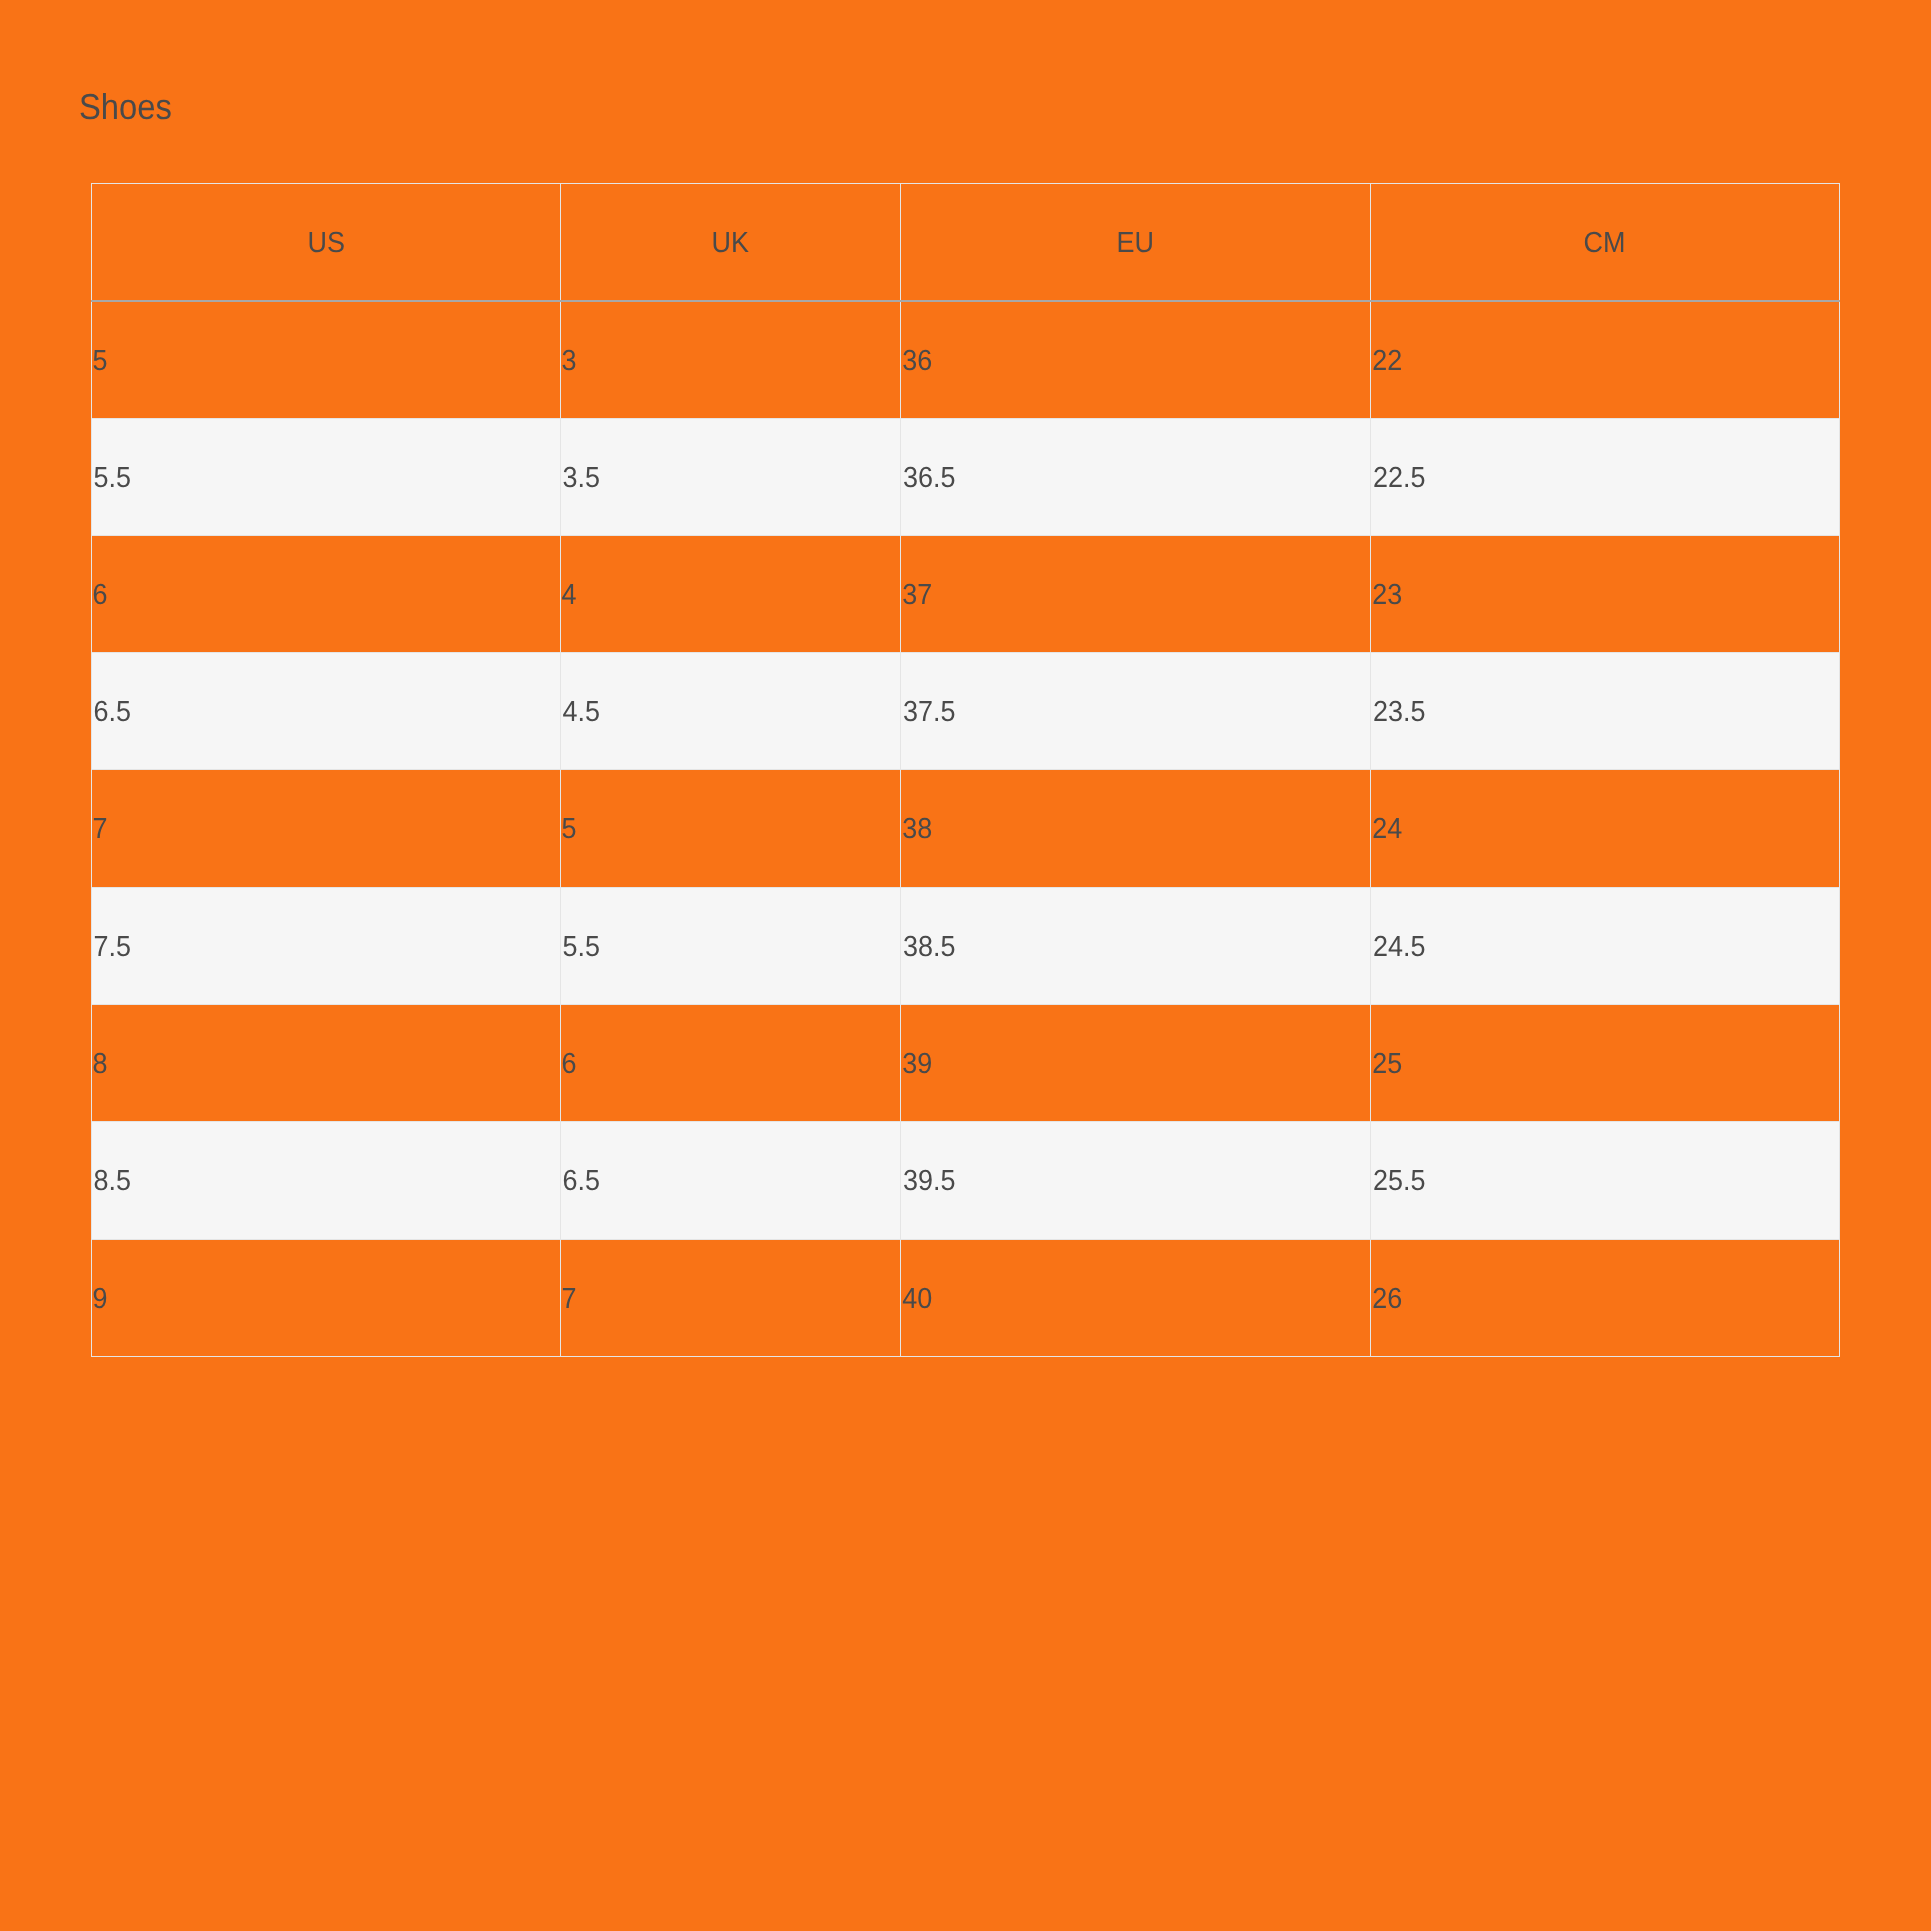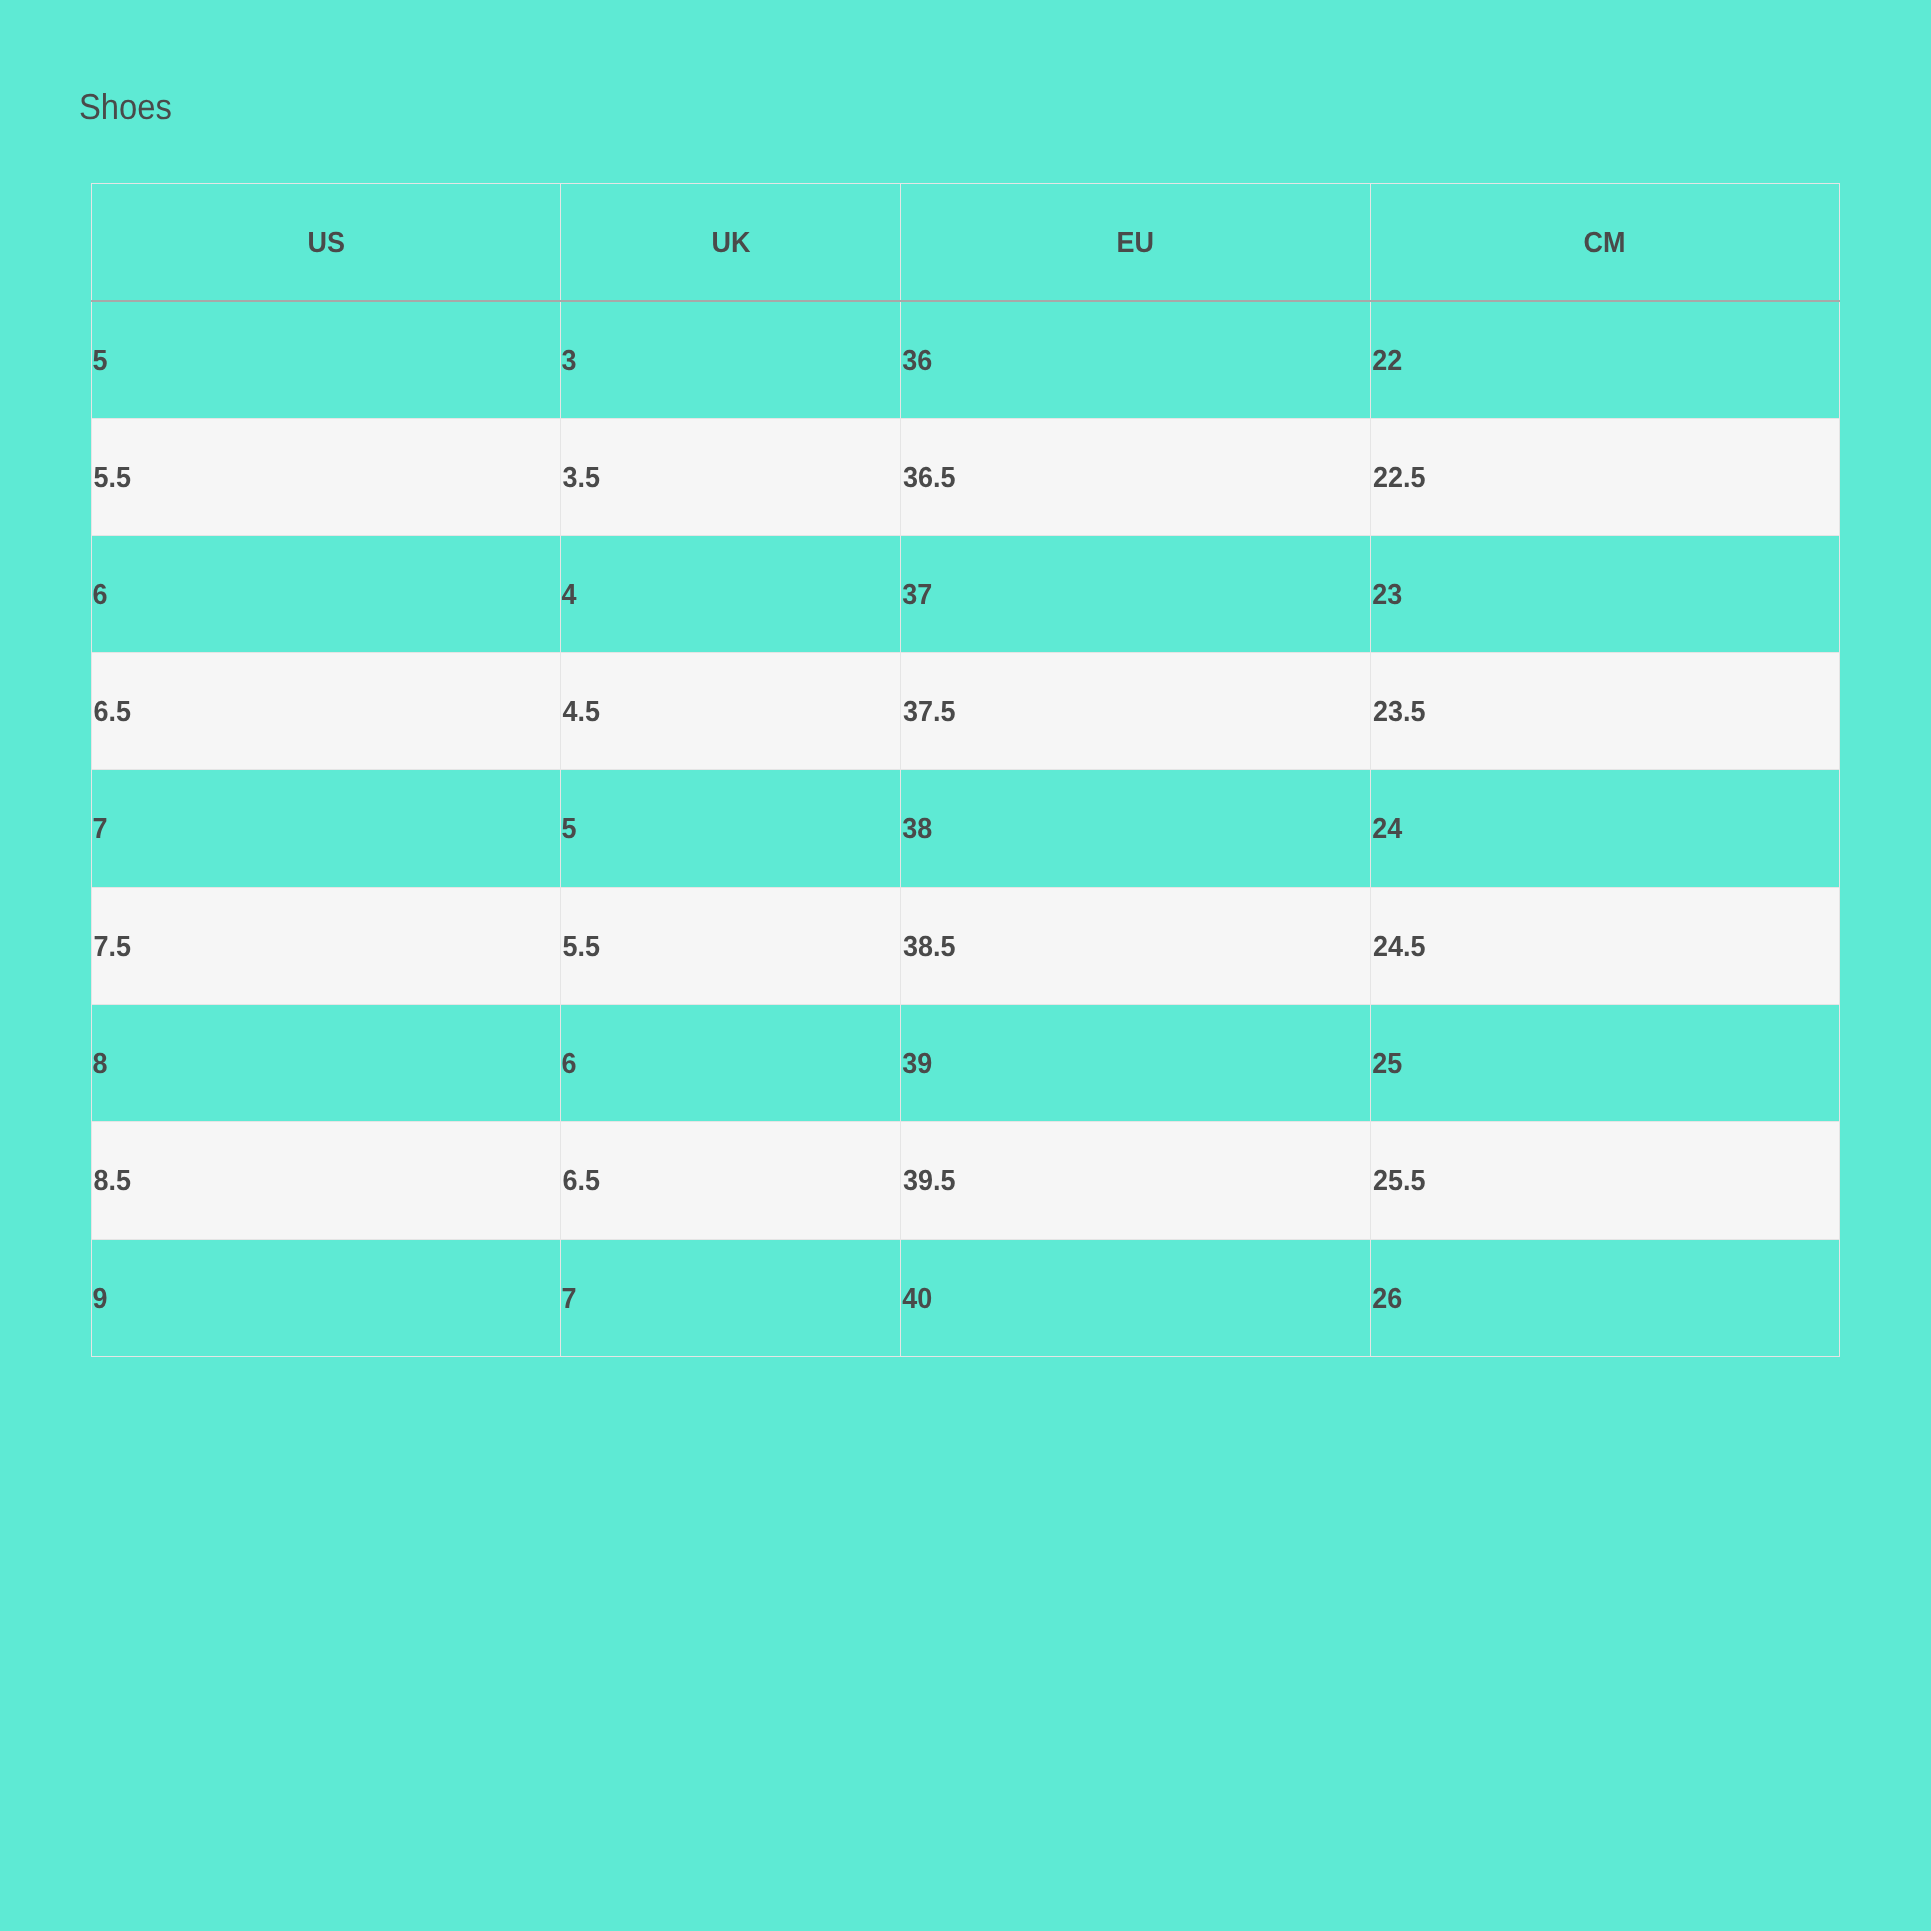--- a/index.html
+++ b/index.html
@@ -4,21 +4,21 @@
 <title>Shoes</title>
 <style>
   html,body{margin:0;padding:0;}
   body{
     width:1931px;height:1931px;
     background:#ffffff;
     font-family:"Liberation Sans", sans-serif;
     -webkit-font-smoothing:antialiased;
     text-rendering:geometricPrecision;
   }
-  .page{position:relative;width:1931px;height:1931px;overflow:hidden;background:#5eead4;}
+  .page{position:relative;width:1931px;height:1931px;overflow:hidden;background:#f97316;}
 
   
   .title{
     margin:0;padding:0;font-weight:400;
     position:absolute;left:79px;top:89px;
     font-size:36px;line-height:1;
     color:#4a4a4a;
     white-space:nowrap;
     transform-origin:left top;
     transform:scaleX(0.91);
@@ -33,21 +33,21 @@
   }
   .size-table col.c1{width:469px;}
   .size-table col.c2{width:340px;}
   .size-table col.c3{width:470px;}
   .size-table col.c4{width:469px;}
 
   .size-table th,
   .size-table td{
     border:1.9px solid #e5e5e5;
     vertical-align:middle;
-    font-weight:700;
+    font-weight:400;
     color:#4a4a4a;
     font-size:29px;
     padding:0;
   }
   .size-table thead th{
     height:116px;
     border-bottom:2.9px solid #a8a8a8;
   }
   .size-table tbody tr td{height:116px;}
   .size-table tbody tr:nth-child(5) td,

